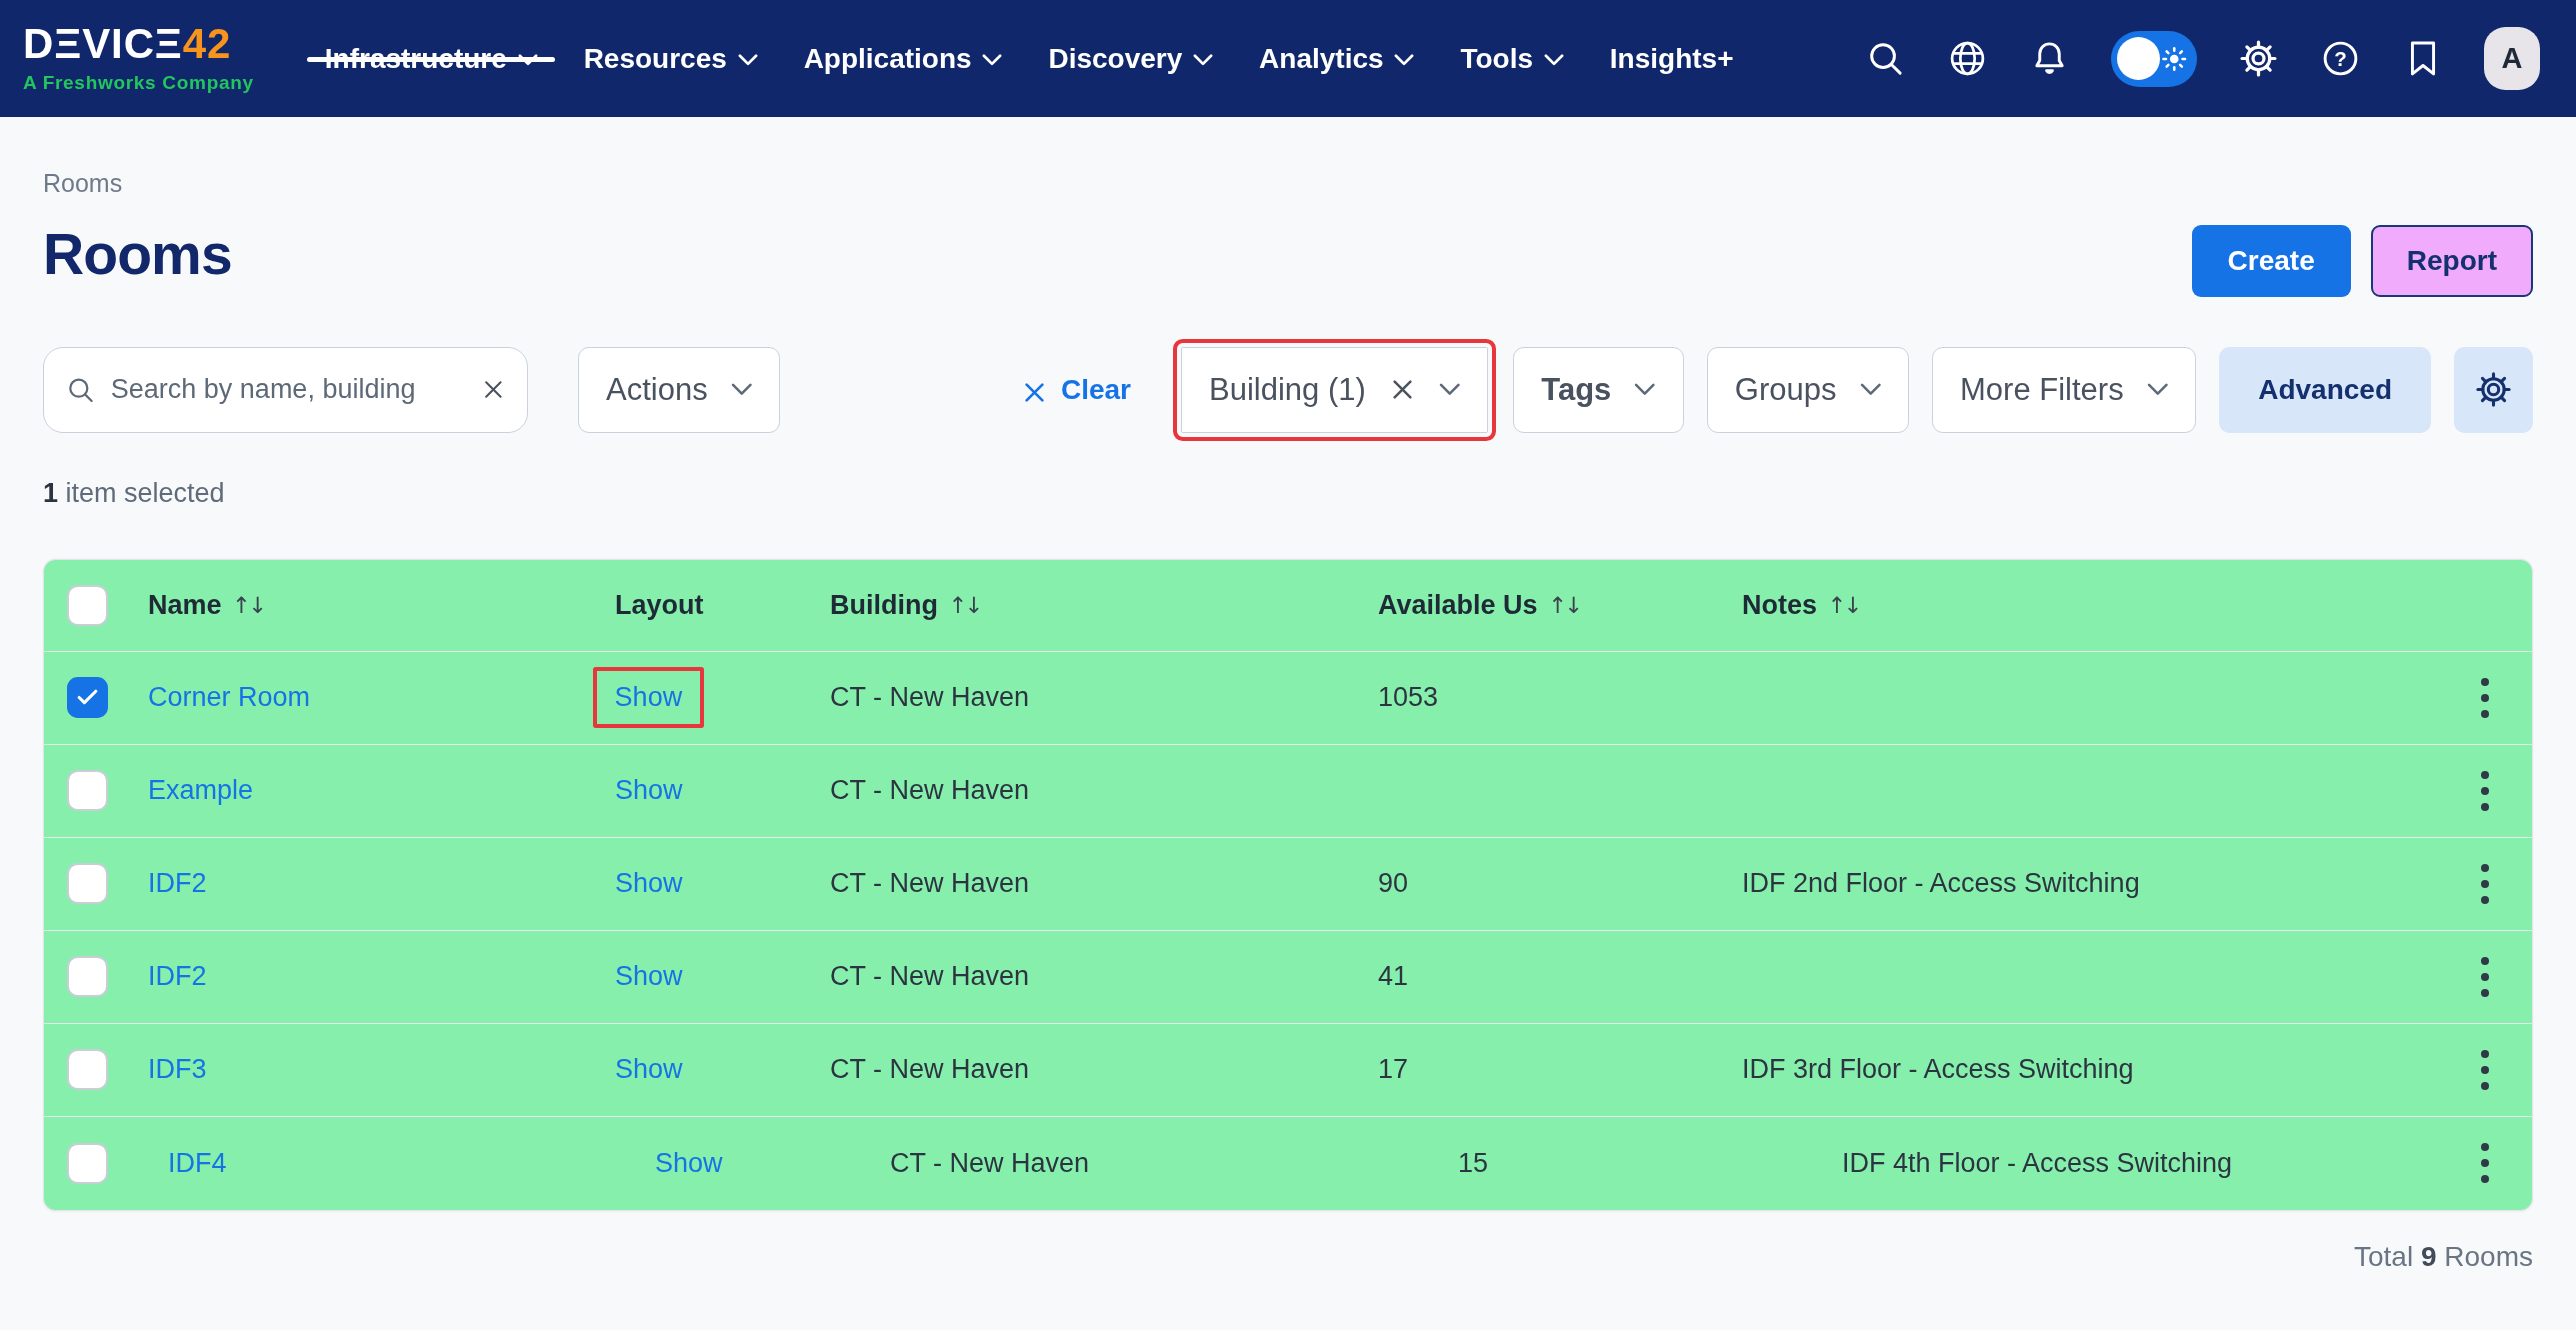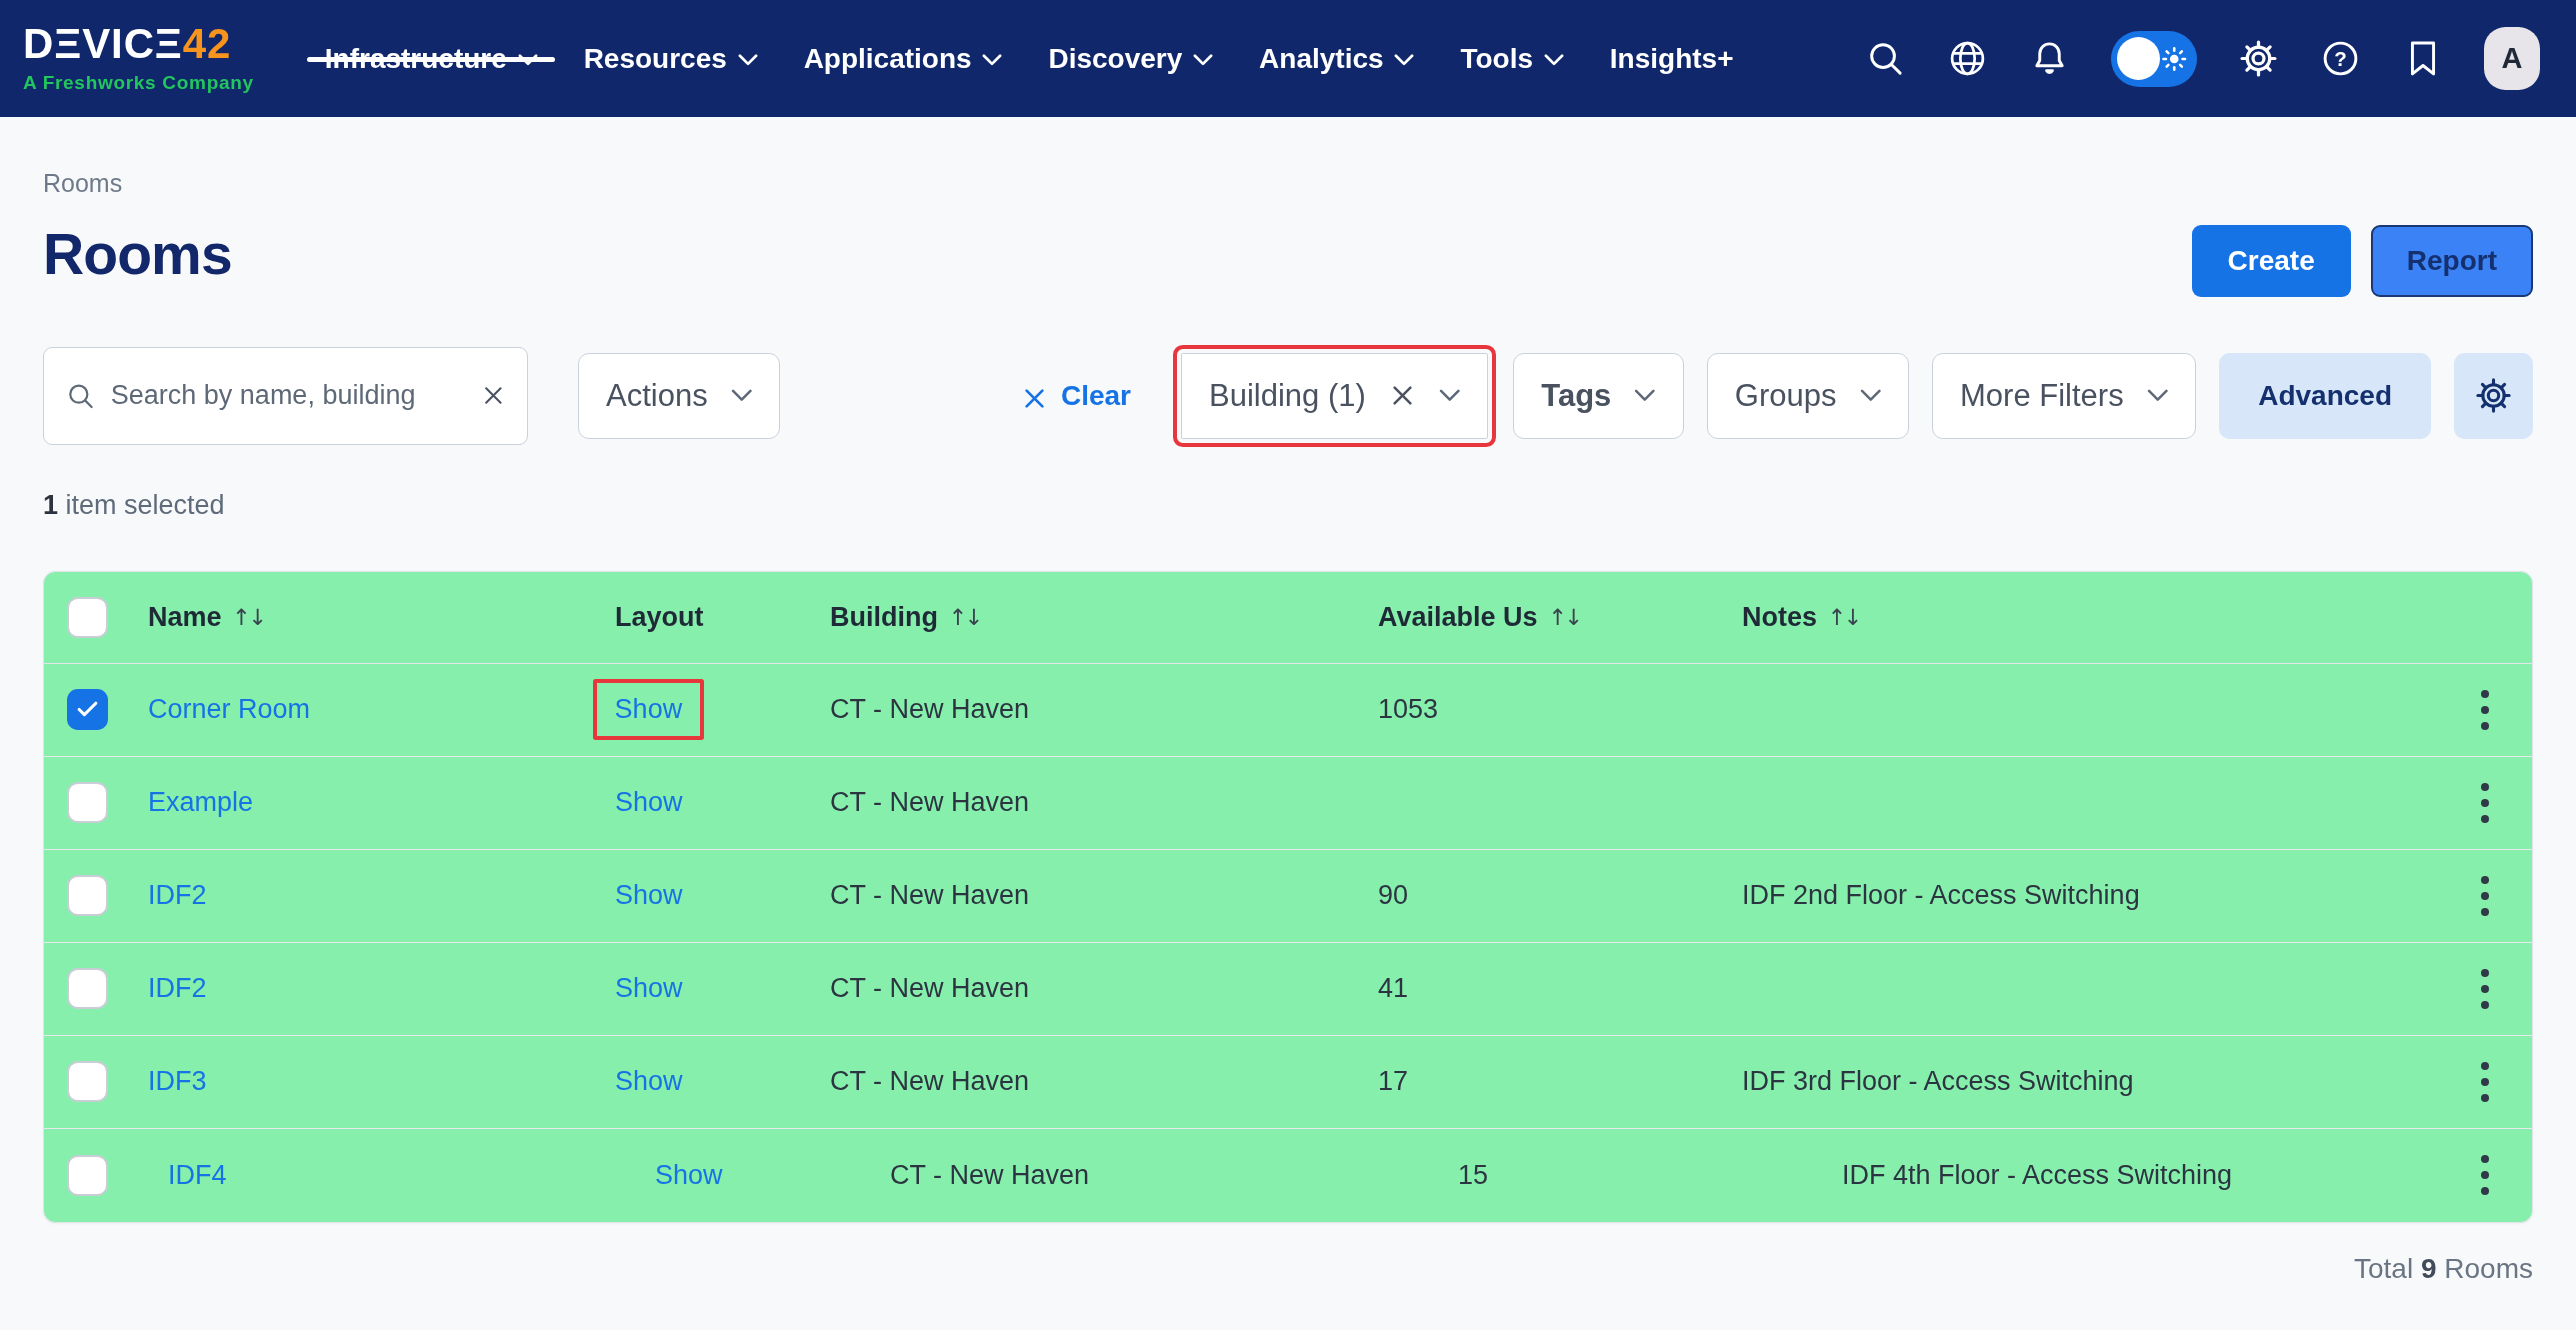--- a/index.html
+++ b/index.html
@@ -53,29 +53,29 @@
   .breadcrumb { margin-top:52px; font-size:25px; color:#6E7A8A; }
   .title-row { display:flex; align-items:flex-start; margin-top:23px; }
   .page-title { font-size:57px; font-weight:bold; color:#12286B; letter-spacing:-0.9px; }
   .title-actions { margin-left:auto; display:flex; gap:20px; margin-top:3.6px; }
   .btn-primary {
     background:#1673E6; color:#fff; font-size:28px; font-weight:600; border:none;
     border-radius:9px; padding:0 36px; height:72px; cursor:pointer;
     font-family:inherit;
   }
   .btn-outline {
-    background:#3b82f6; color:#14306E; font-size:28px; font-weight:600;
+    background:#f0abfc; color:#14306E; font-size:28px; font-weight:600;
     border:2.7px solid #1B3876; border-radius:9px; padding:0 34px; height:72px; cursor:pointer;
     font-family:inherit;
   }
 
   
   .filter-row { display:flex; align-items:center; margin-top:50px; }
   .search-box {
-    width:485px; height:98px; background:#fff; border:1.8px solid #C9D1DC; border-radius:9px;
+    width:485px; height:86px; background:#fff; border:1.8px solid #C9D1DC; border-radius:20px;
     display:flex; align-items:center; padding:0 21.5px; gap:16px;
   }
   .search-box input {
     border:none; outline:none; flex:1; font-size:27px; color:#3A4350; font-family:inherit;
     background:transparent;
   }
   .search-box input::placeholder { color:#5E6977; opacity:1; }
 
   .select-chip {
     height:86px; background:#fff; border:1.8px solid #C9D1DC; border-radius:10.8px;

